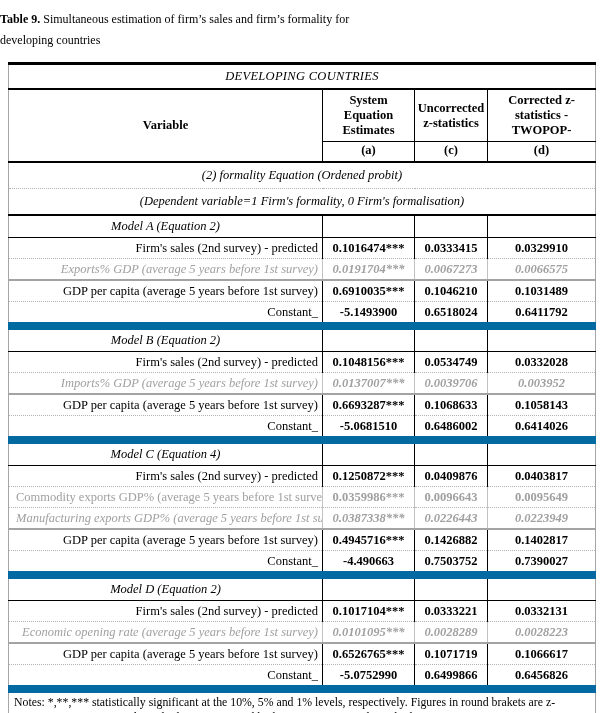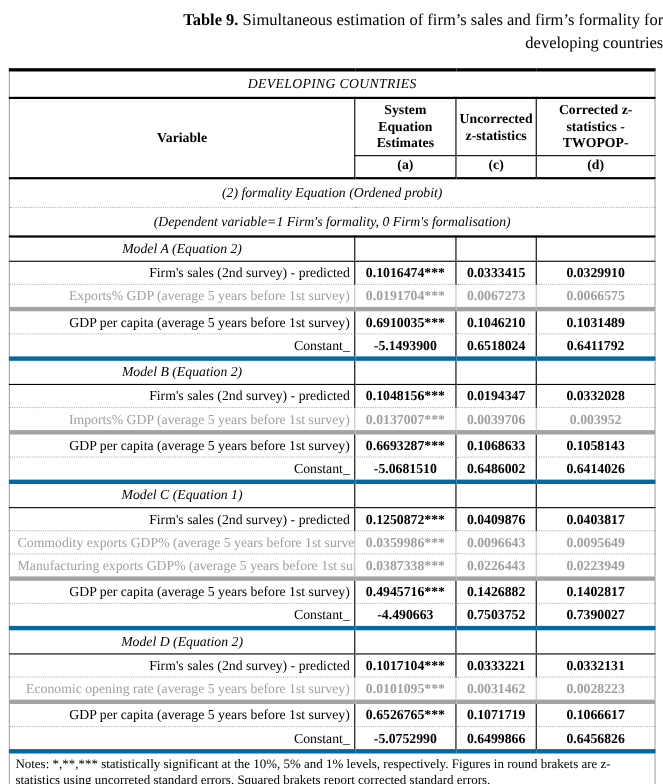--- a/index.html
+++ b/index.html
@@ -3,23 +3,23 @@
 <meta charset="utf-8">
 <style>
   html,body{margin:0;padding:0;background:#fff;}
   body{
     width:603px;height:713px;overflow:hidden;
     font-family:"Liberation Serif","DejaVu Serif",serif;
     color:#000;
     -webkit-font-smoothing:antialiased;
   }
   .title-block{
-    text-align:right;
+    text-align:left;
     padding-top:9px;
-    font-size:15px;
+    font-size:12px;
     line-height:21px;
   }
   .title-block .bold{font-weight:bold;}
   table.paper-table{
     border-collapse:collapse;
     table-layout:fixed;
     width:587px;
     margin:11px 0 0 8px;
     font-size:12.5px;
     border-top:3px solid #000;
@@ -66,22 +66,22 @@
   
   td.var{text-align:right;padding-left:7px;}
   td.num{
     text-align:center;
     font-weight:bold;
     border-left:1px solid #000;
   }
   tr.muted td{color:#a0a0a0;}
   tr.muted td.num{border-left-color:#c2c2c2;margin-left:20px;}
   tr.sep-grey td{border-bottom:1px dotted #b3b3b3;}
-  tr.sep-black td{border-bottom:4px solid #a3a3a3;}
-  tr.sec-end td{border-bottom:4px solid #0369a1;}
+  tr.sep-black td{border-bottom:2px solid #a3a3a3;font-style:italic;}
+  tr.sec-end td{border-bottom:8px solid #0369a1;}
   
   tr.notes-row td{
     border-top:2px solid #000;
     font-size:11.8px;
     line-height:1.25;
     padding:2px 5px 4px 5px;
     white-space:normal;
     text-align:left;
   }
 </style>
@@ -155,21 +155,21 @@
       </tr>
       <tr class="model-row">
         <td class="var model-label">Model B (Equation 2)</td>
         <td class="num"></td>
         <td class="num"></td>
         <td class="num"></td>
       </tr>
       <tr class="sep-grey">
         <td class="var">Firm's sales (2nd survey) - predicted</td>
         <td class="num">0.1048156***</td>
-        <td class="num">0.0194347</td>
+        <td class="num">0.0534749</td>
         <td class="num">0.0332028</td>
       </tr>
       <tr class="muted sep-black">
         <td class="var">Imports% GDP (average 5 years before 1st survey)</td>
         <td class="num">0.0137007***</td>
         <td class="num">0.0039706</td>
         <td class="num">0.003952</td>
       </tr>
       <tr class="sep-grey">
         <td class="var">GDP per capita (average 5 years before 1st survey)</td>
@@ -177,21 +177,21 @@
         <td class="num">0.1068633</td>
         <td class="num">0.1058143</td>
       </tr>
       <tr class="sec-end">
         <td class="var">Constant_</td>
         <td class="num">-5.0681510</td>
         <td class="num">0.6486002</td>
         <td class="num">0.6414026</td>
       </tr>
       <tr class="model-row">
-        <td class="var model-label">Model C (Equation 1)</td>
+        <td class="var model-label">Model C (Equation 4)</td>
         <td class="num"></td>
         <td class="num"></td>
         <td class="num"></td>
       </tr>
       <tr class="sep-grey">
         <td class="var">Firm's sales (2nd survey) - predicted</td>
         <td class="num">0.1250872***</td>
         <td class="num">0.0409876</td>
         <td class="num">0.0403817</td>
       </tr>
@@ -227,21 +227,21 @@
       </tr>
       <tr class="sep-grey">
         <td class="var">Firm's sales (2nd survey) - predicted</td>
         <td class="num">0.1017104***</td>
         <td class="num">0.0333221</td>
         <td class="num">0.0332131</td>
       </tr>
       <tr class="muted sep-black">
         <td class="var">Economic opening rate (average 5 years before 1st survey)</td>
         <td class="num">0.0101095***</td>
-        <td class="num">0.0031462</td>
+        <td class="num">0.0028289</td>
         <td class="num">0.0028223</td>
       </tr>
       <tr class="sep-grey">
         <td class="var">GDP per capita (average 5 years before 1st survey)</td>
         <td class="num">0.6526765***</td>
         <td class="num">0.1071719</td>
         <td class="num">0.1066617</td>
       </tr>
       <tr class="sec-end">
         <td class="var">Constant_</td>

